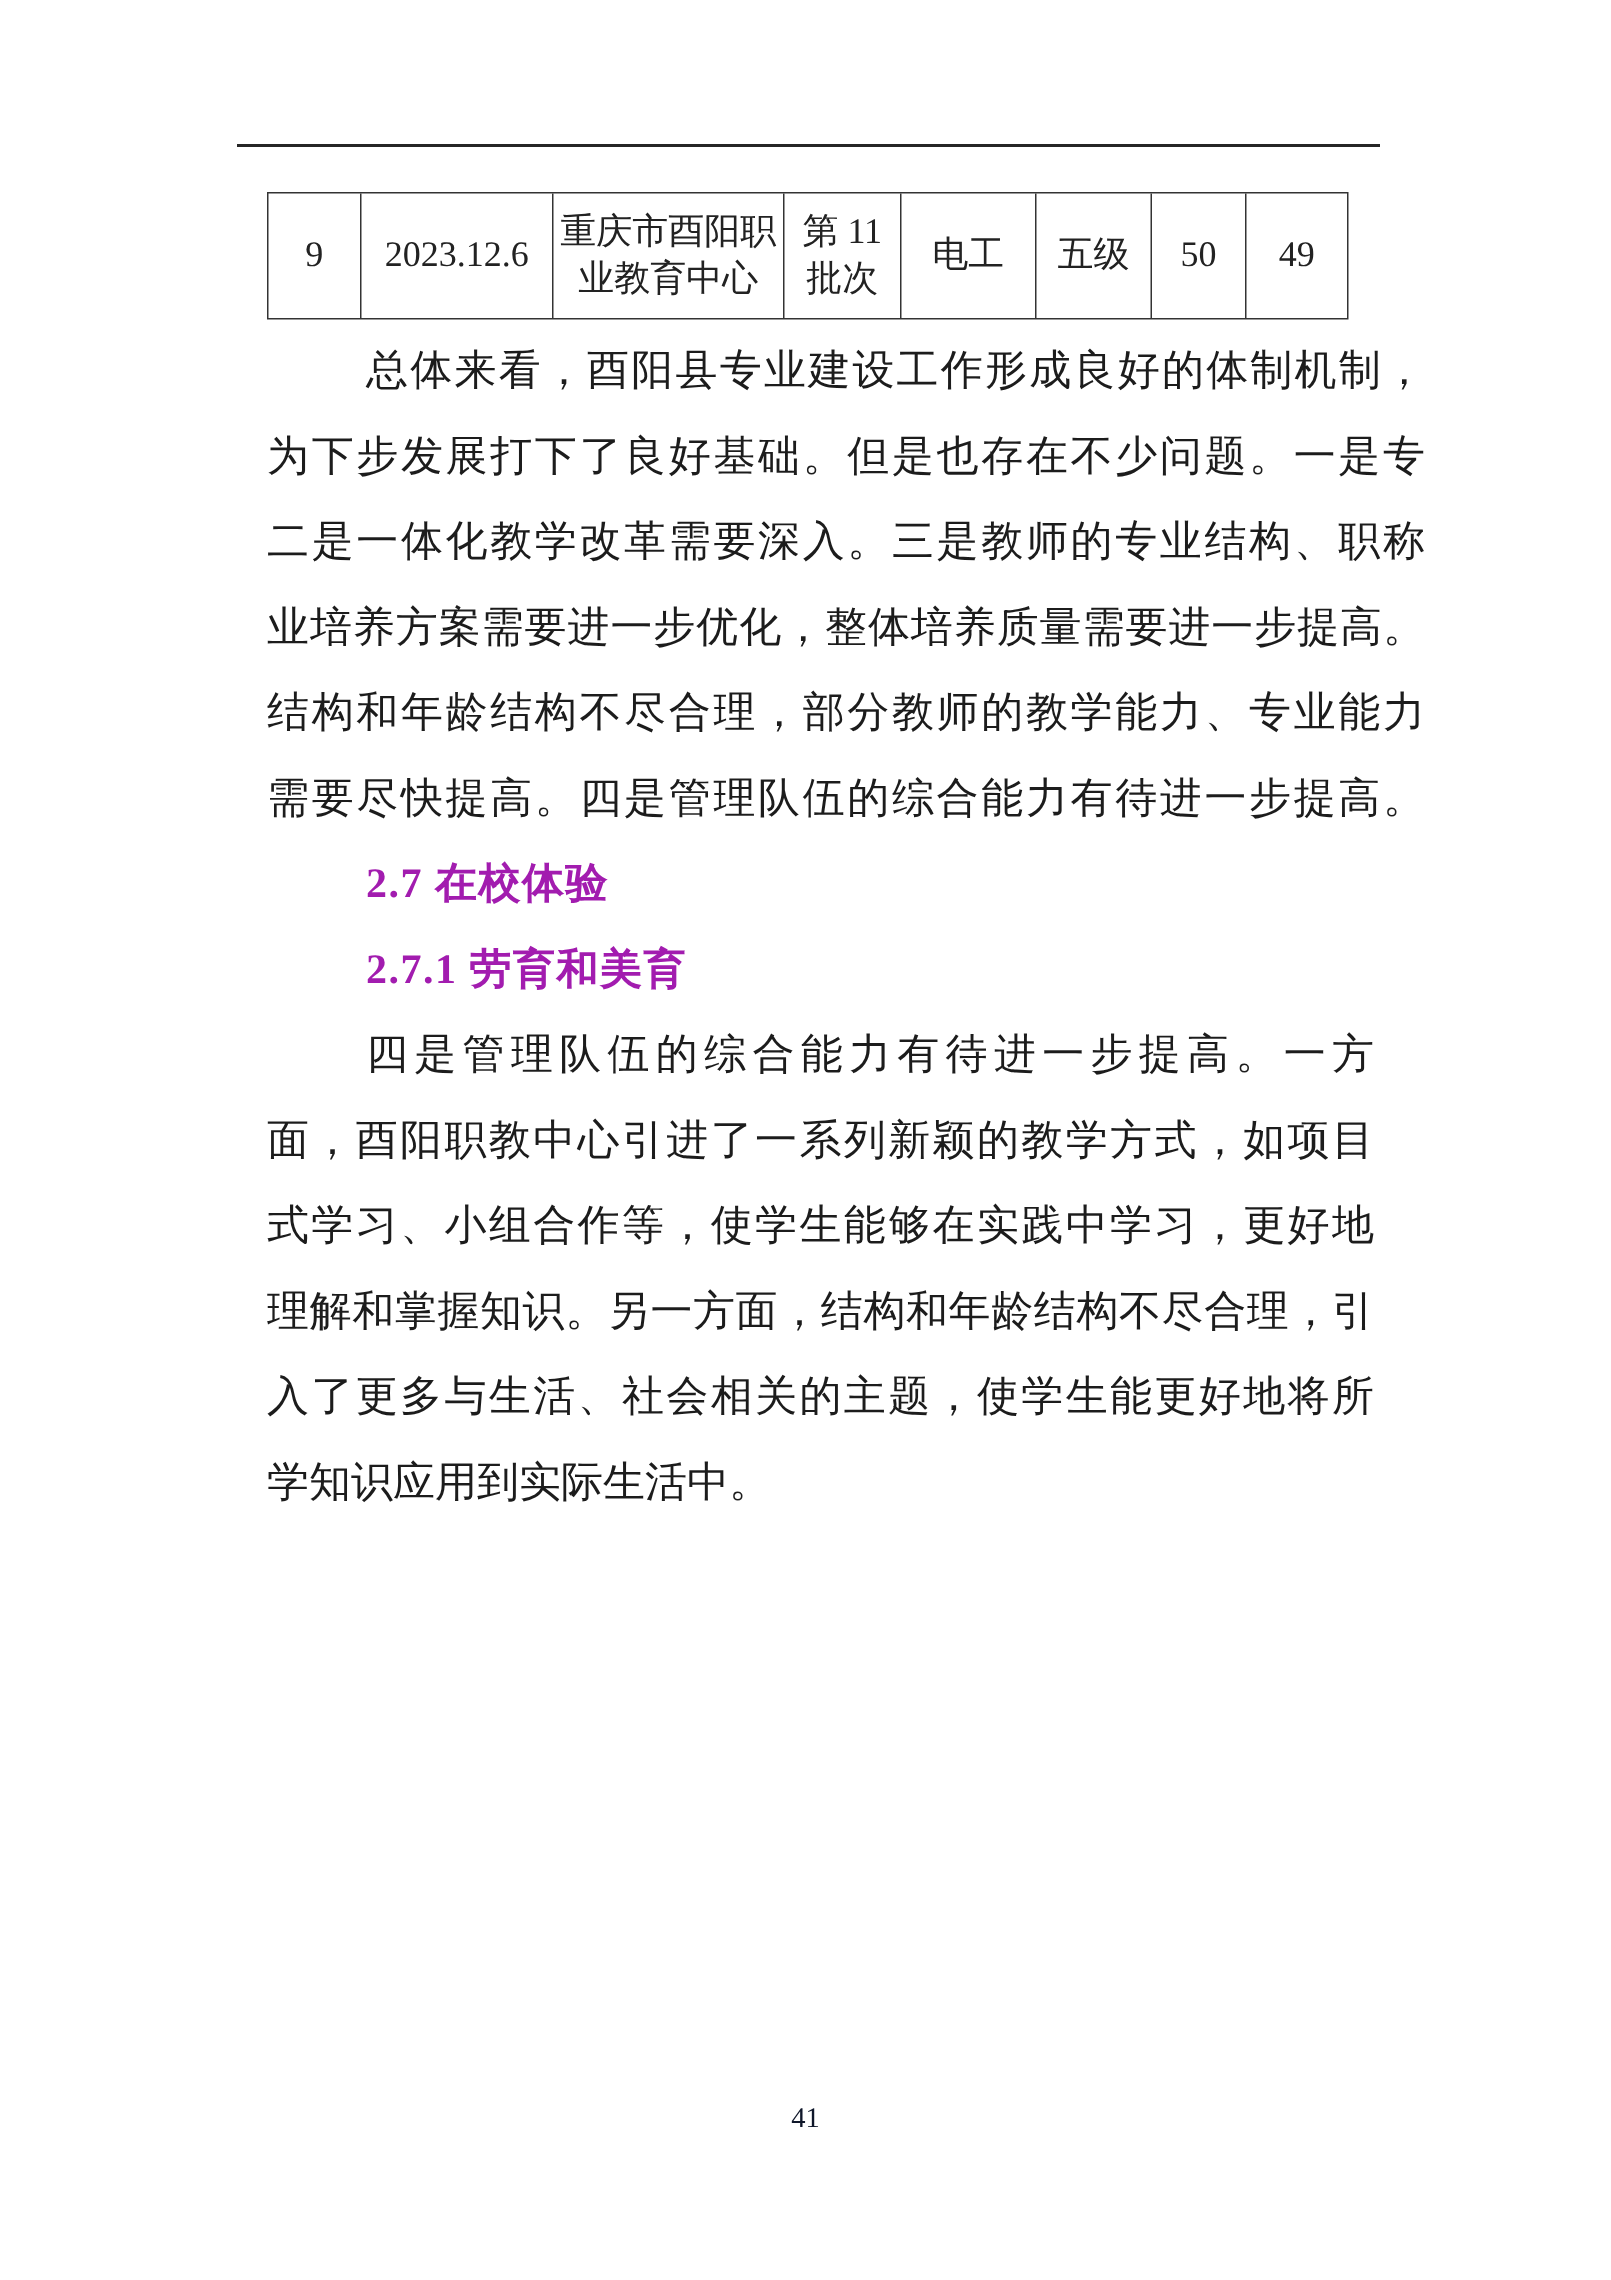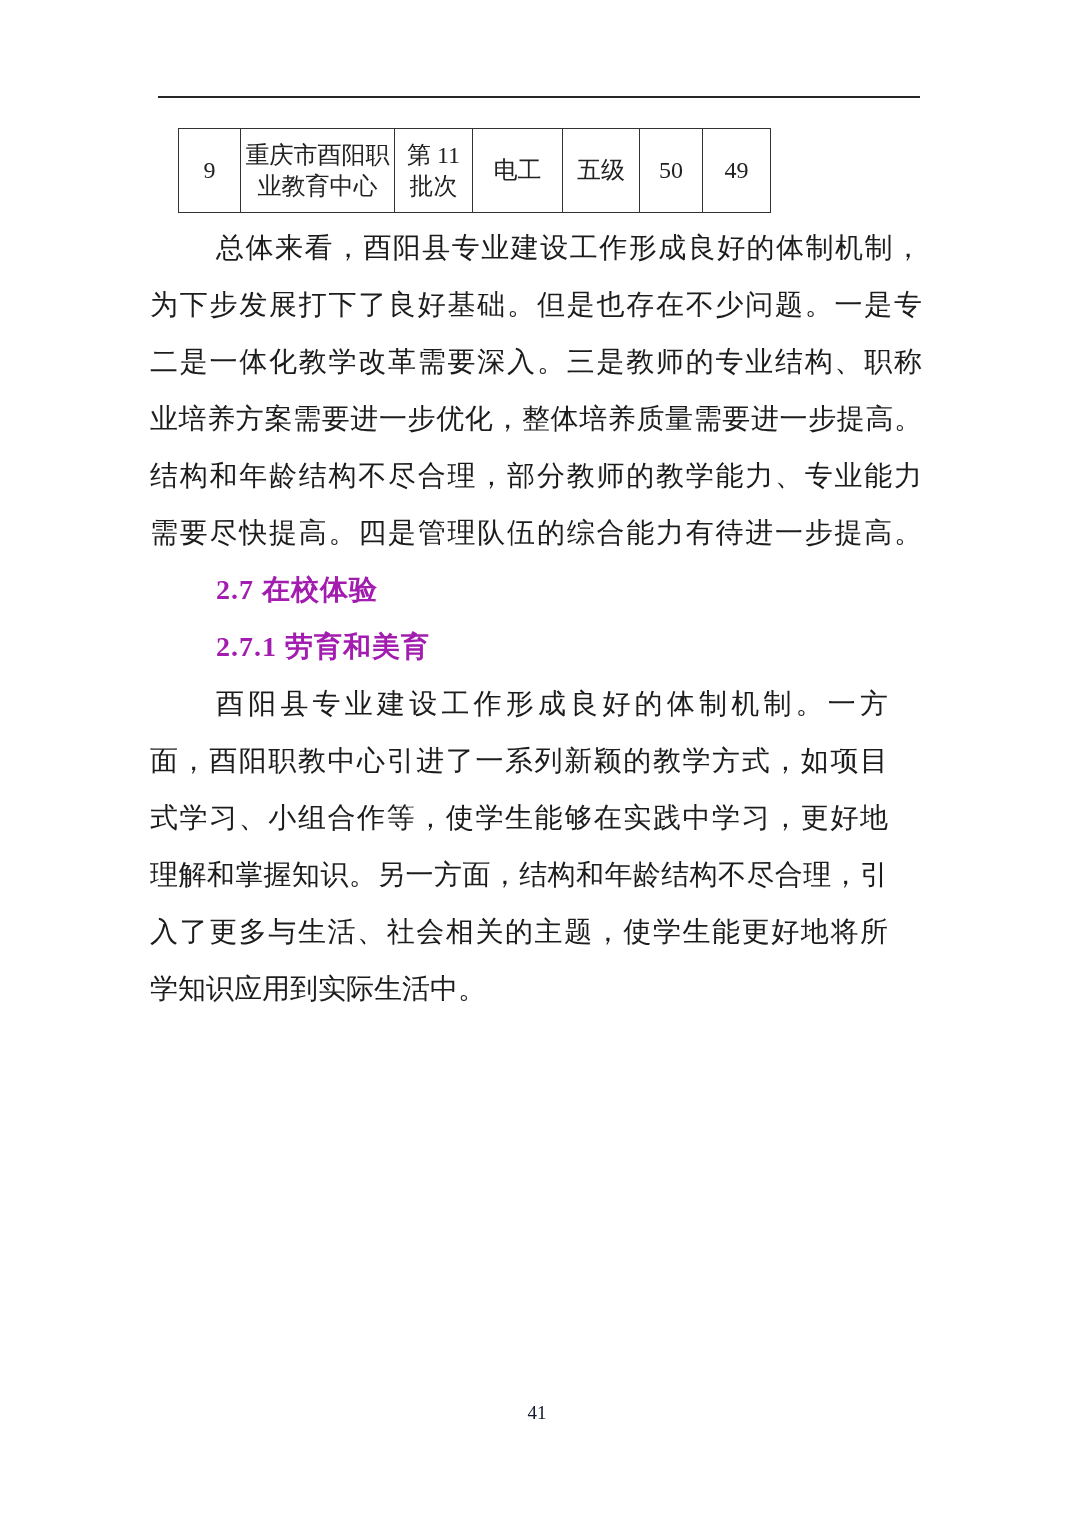--- a/index.html
+++ b/index.html
@@ -48,20 +48,21 @@
       left: 150px;
       top: 219px;
       width: 772px;
       font-size: 28px;
       color: #1c1c1c;
     }
     .line {
       height: 57px;
       line-height: 57px;
       white-space: nowrap;
+      margin-left: 28px;
     }
     .just {
       text-align: justify;
       text-align-last: justify;
       text-justify: inter-character;
       white-space: normal;
       overflow: hidden;
     }
     .w-full { width: 772px; }
     .w-narrow { width: 738px; }
@@ -84,20 +85,21 @@
   </style>
 </head>
 <body>
 
 <div class="page">
 
   <div class="header-rule"></div>
 
   <div class="doc-table">
     <div class="cell" style="width:62px">9</div>
+    <div class="cell" style="width:128px">2023.12.6</div>
     <div class="cell" style="width:154px">重庆市酉阳职
 业教育中心</div>
     <div class="cell" style="width:78px">第 11
 批次</div>
     <div class="cell" style="width:90px">电工</div>
     <div class="cell" style="width:77px">五级</div>
     <div class="cell" style="width:63px">50</div>
     <div class="cell" style="width:67px">49</div>
   </div>
 
@@ -105,21 +107,21 @@
     <div class="line just w-full indent">总体来看，酉阳县专业建设工作形成良好的体制机制，</div>
     <div class="line just w-full">为下步发展打下了良好基础。但是也存在不少问题。一是专</div>
     <div class="line just w-full">二是一体化教学改革需要深入。三是教师的专业结构、职称</div>
     <div class="line just w-full">业培养方案需要进一步优化，整体培养质量需要进一步提高。</div>
     <div class="line just w-full">结构和年龄结构不尽合理，部分教师的教学能力、专业能力</div>
     <div class="line just w-full">需要尽快提高。四是管理队伍的综合能力有待进一步提高。</div>
 
     <div class="line heading">2.7 在校体验</div>
     <div class="line heading">2.7.1 劳育和美育</div>
 
-    <div class="line just w-narrow indent">酉阳县专业建设工作形成良好的体制机制。一方</div>
+    <div class="line just w-narrow indent">四是管理队伍的综合能力有待进一步提高。一方</div>
     <div class="line just w-narrow">面，酉阳职教中心引进了一系列新颖的教学方式，如项目</div>
     <div class="line just w-narrow">式学习、小组合作等，使学生能够在实践中学习，更好地</div>
     <div class="line just w-narrow">理解和掌握知识。另一方面，结构和年龄结构不尽合理，引</div>
     <div class="line just w-narrow">入了更多与生活、社会相关的主题，使学生能更好地将所</div>
     <div class="line">学知识应用到实际生活中。</div>
   </div>
 
   <div class="page-number">41</div>
 
 </div>

